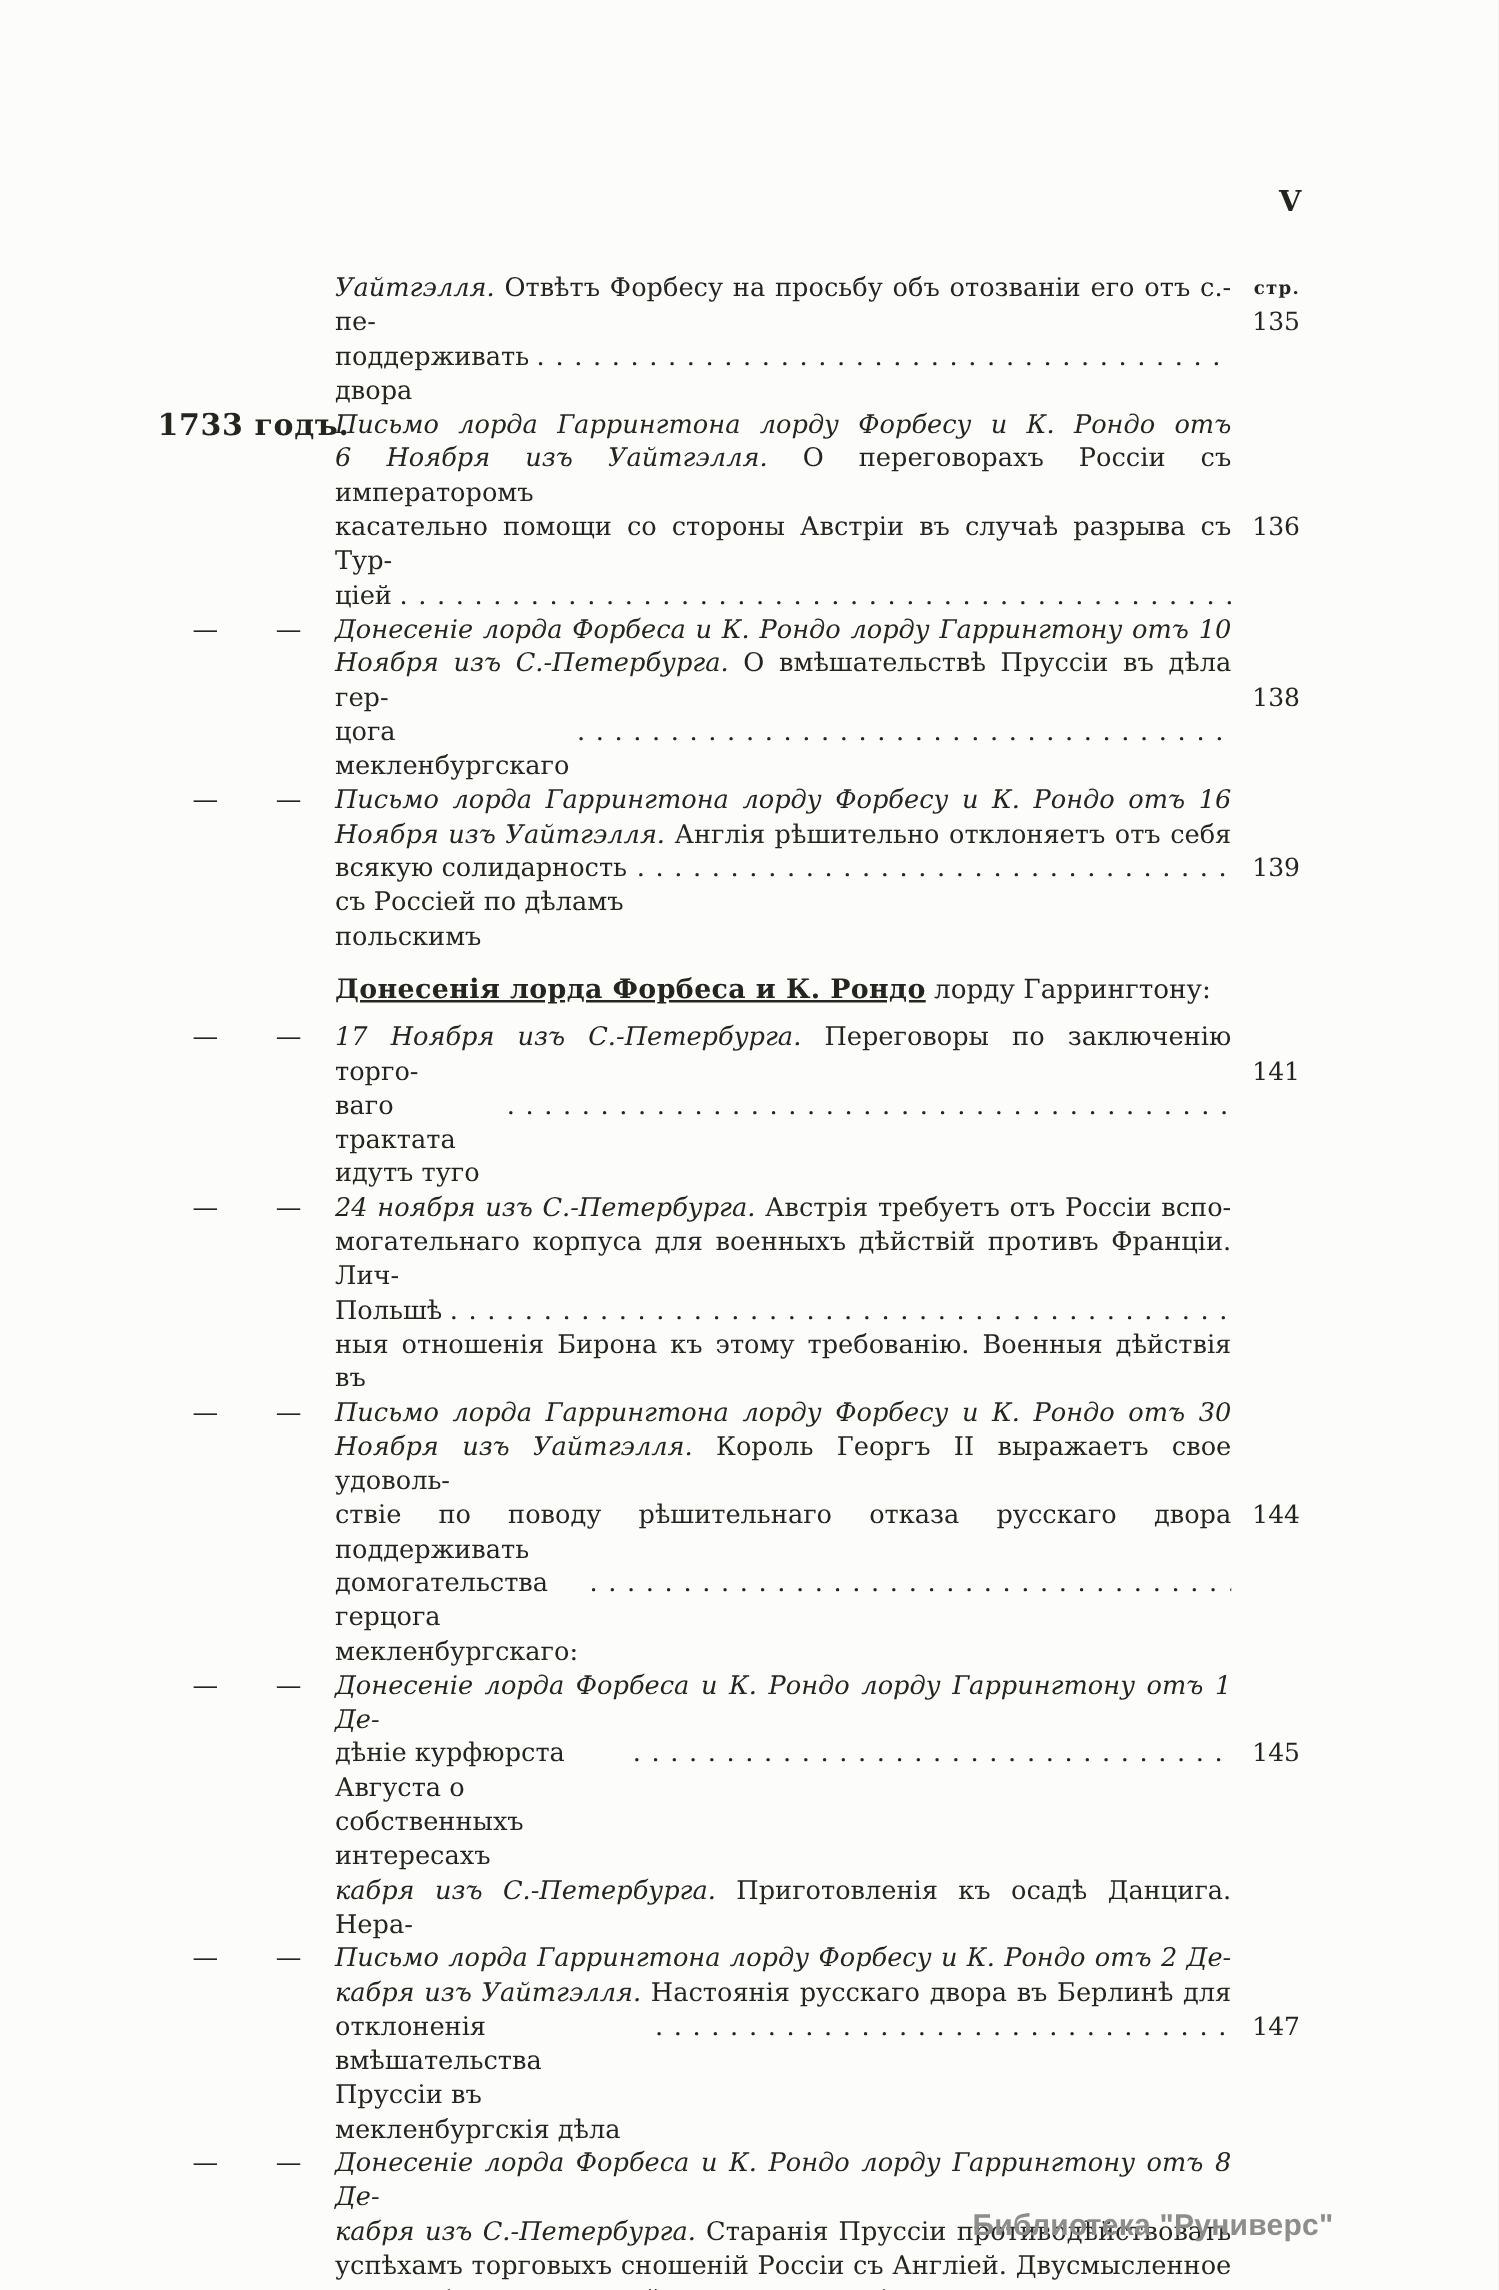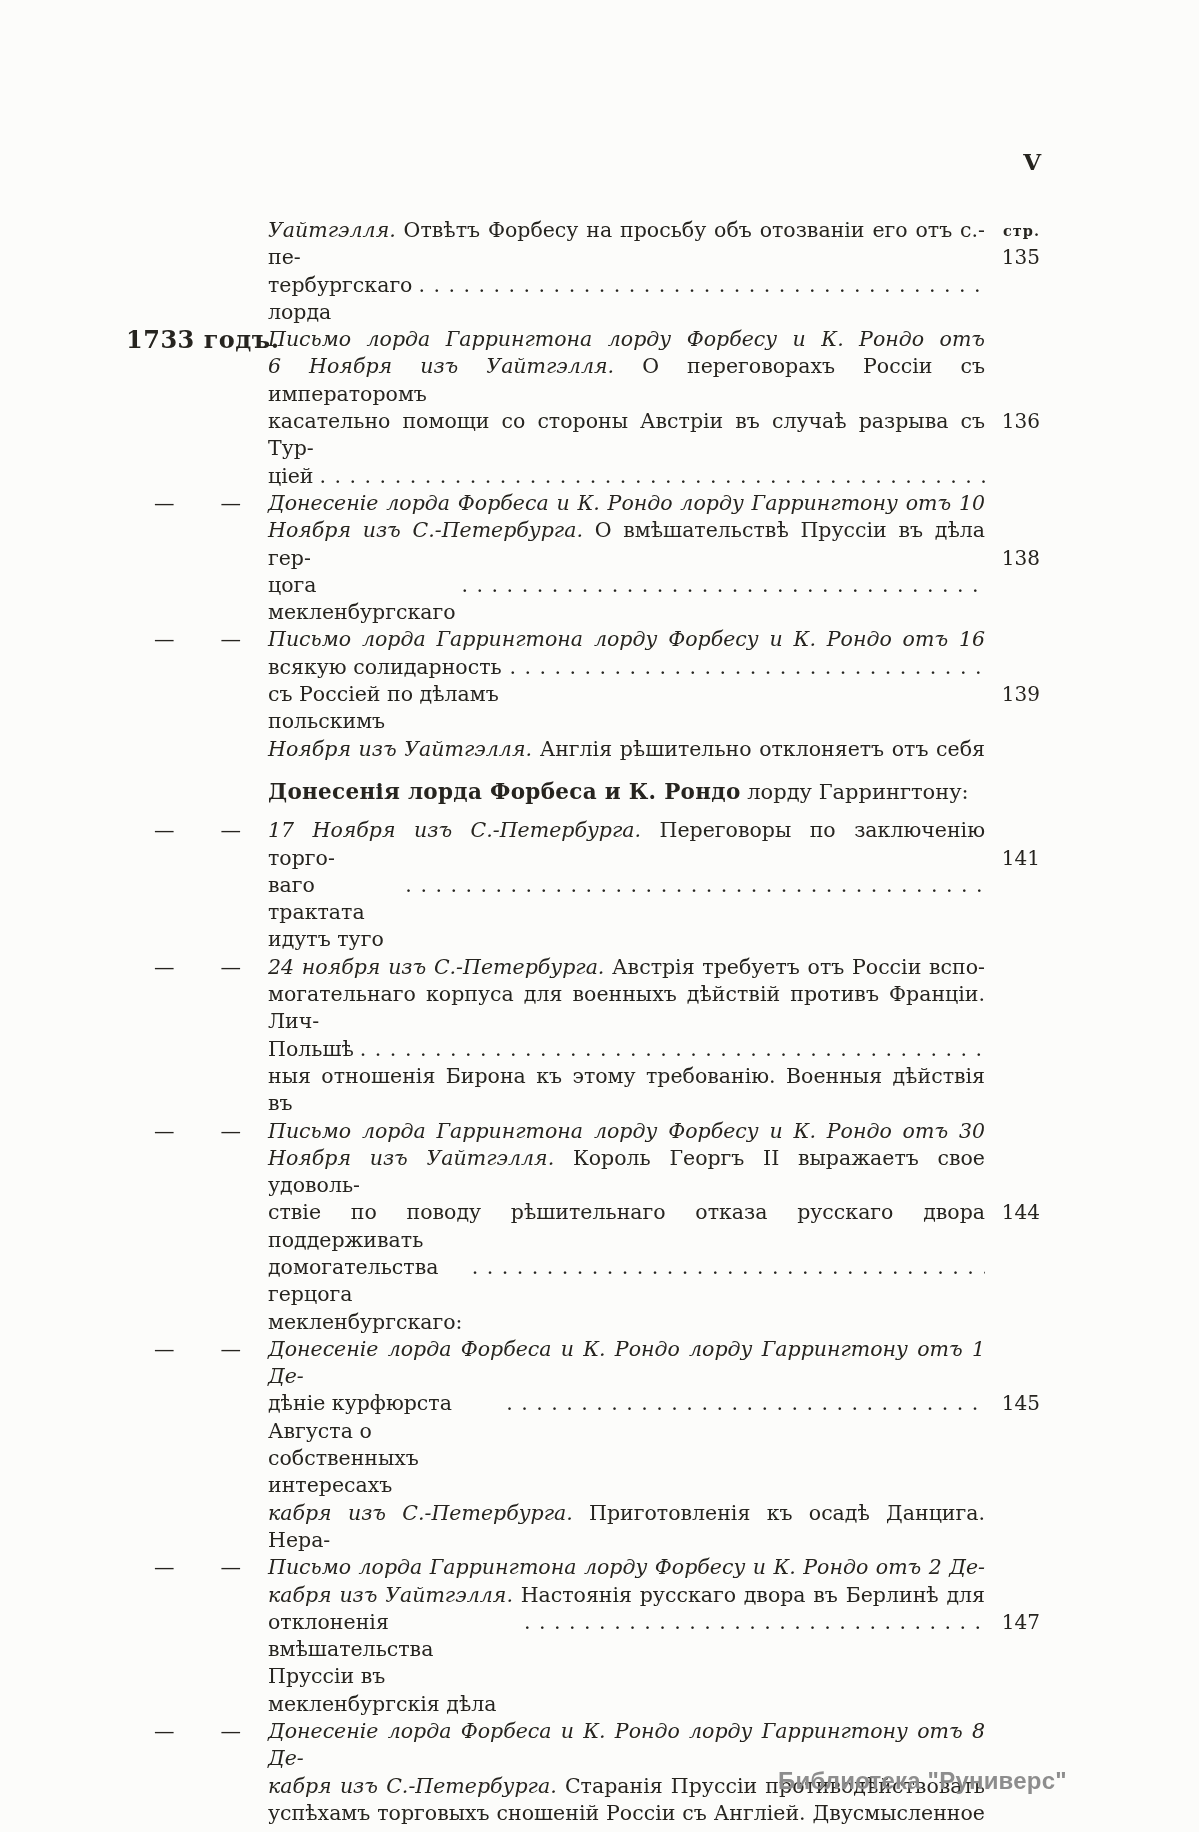--- a/index.html
+++ b/index.html
@@ -26,39 +26,39 @@
   .tl{min-height:27.3px;}
   .tl.just{text-align:justify;text-align-last:justify;}
   .tl.dotline{display:flex;align-items:baseline;}
   .it{font-style:italic;}
   .dt{flex:1 1 auto;overflow:hidden;white-space:nowrap;margin-left:6px;letter-spacing:8.5px;}
   .dt::after{content:"................................................................................";}
   .pgcol{flex:1 1 auto;position:relative;}
   .pgcol span{position:absolute;right:2px;line-height:27.3px;font-size:20px;white-space:nowrap;}
   .pgcol span.colhead{font-size:14.5px;font-weight:700;letter-spacing:1px;}
   .hdr{margin:15px 0 11px 158px;font-size:21px;min-height:27.3px;}
-  .hdr .hb{font-weight:700;font-size:21.5px;letter-spacing:.3px;}
+  .hdr .hb{font-weight:700;font-size:21.5px;letter-spacing:.3px;text-decoration:underline;}
   .wm{
     position:absolute;left:778px;top:1767px;
     font-family:"Liberation Sans","DejaVu Sans",sans-serif;
     font-weight:700;font-size:24px;color:#8d8d8d;letter-spacing:.2px;
   }
 </style>
 </head>
 <body>
 
 <div class="sheet">
   <div class="folio">V</div>
   <div class="toc">
       <div class="entry">
         <div class="mm "></div>
         <div class="tx">
           <div class="tl just"><span class="it">Уайтгэлля.</span><span class="rm"> Отвѣтъ Форбесу на просьбу объ отозваніи его отъ с.-пе-</span></div>
           <div class="tl dotline">
-            <span class="rm">тербургскаго лорда</span>
+            <span class="rm">поддерживать двора</span>
             <span class="dt"></span>
           </div>
         </div>
         <div class="pgcol">
           <span class="colhead" style="top: 0px;">стр.</span>
           <span style="top: 27.3px;">135</span>
         </div>
       </div>
       <div class="entry">
         <div class="mm year">1733 годъ.</div>
@@ -92,25 +92,25 @@
           <span style="top: 54.6px;">138</span>
         </div>
       </div>
       <div class="entry">
         <div class="mm ditto">
           <span>—</span>
           <span>—</span>
         </div>
         <div class="tx">
           <div class="tl just"><span class="it">Письмо лорда Гаррингтона лорду Форбесу и К. Рондо отъ 16</span></div>
+          <div class="tl just"><span class="it">Ноября изъ Уайтгэлля.</span><span class="rm"> Англія рѣшительно отклоняетъ отъ себя</span></div>
           <div class="tl dotline">
             <span class="rm">всякую солидарность съ Россіей по дѣламъ польскимъ</span>
             <span class="dt"></span>
           </div>
-          <div class="tl just"><span class="it">Ноября изъ Уайтгэлля.</span><span class="rm"> Англія рѣшительно отклоняетъ отъ себя</span></div>
         </div>
         <div class="pgcol">
           <span style="top: 54.6px;">139</span>
         </div>
       </div>
       <div class="hdr"><span class="hb">Донесенія лорда Форбеса и К. Рондо</span><span> лорду Гаррингтону:</span></div>
       <div class="entry">
         <div class="mm ditto">
           <span>—</span>
           <span>—</span>

